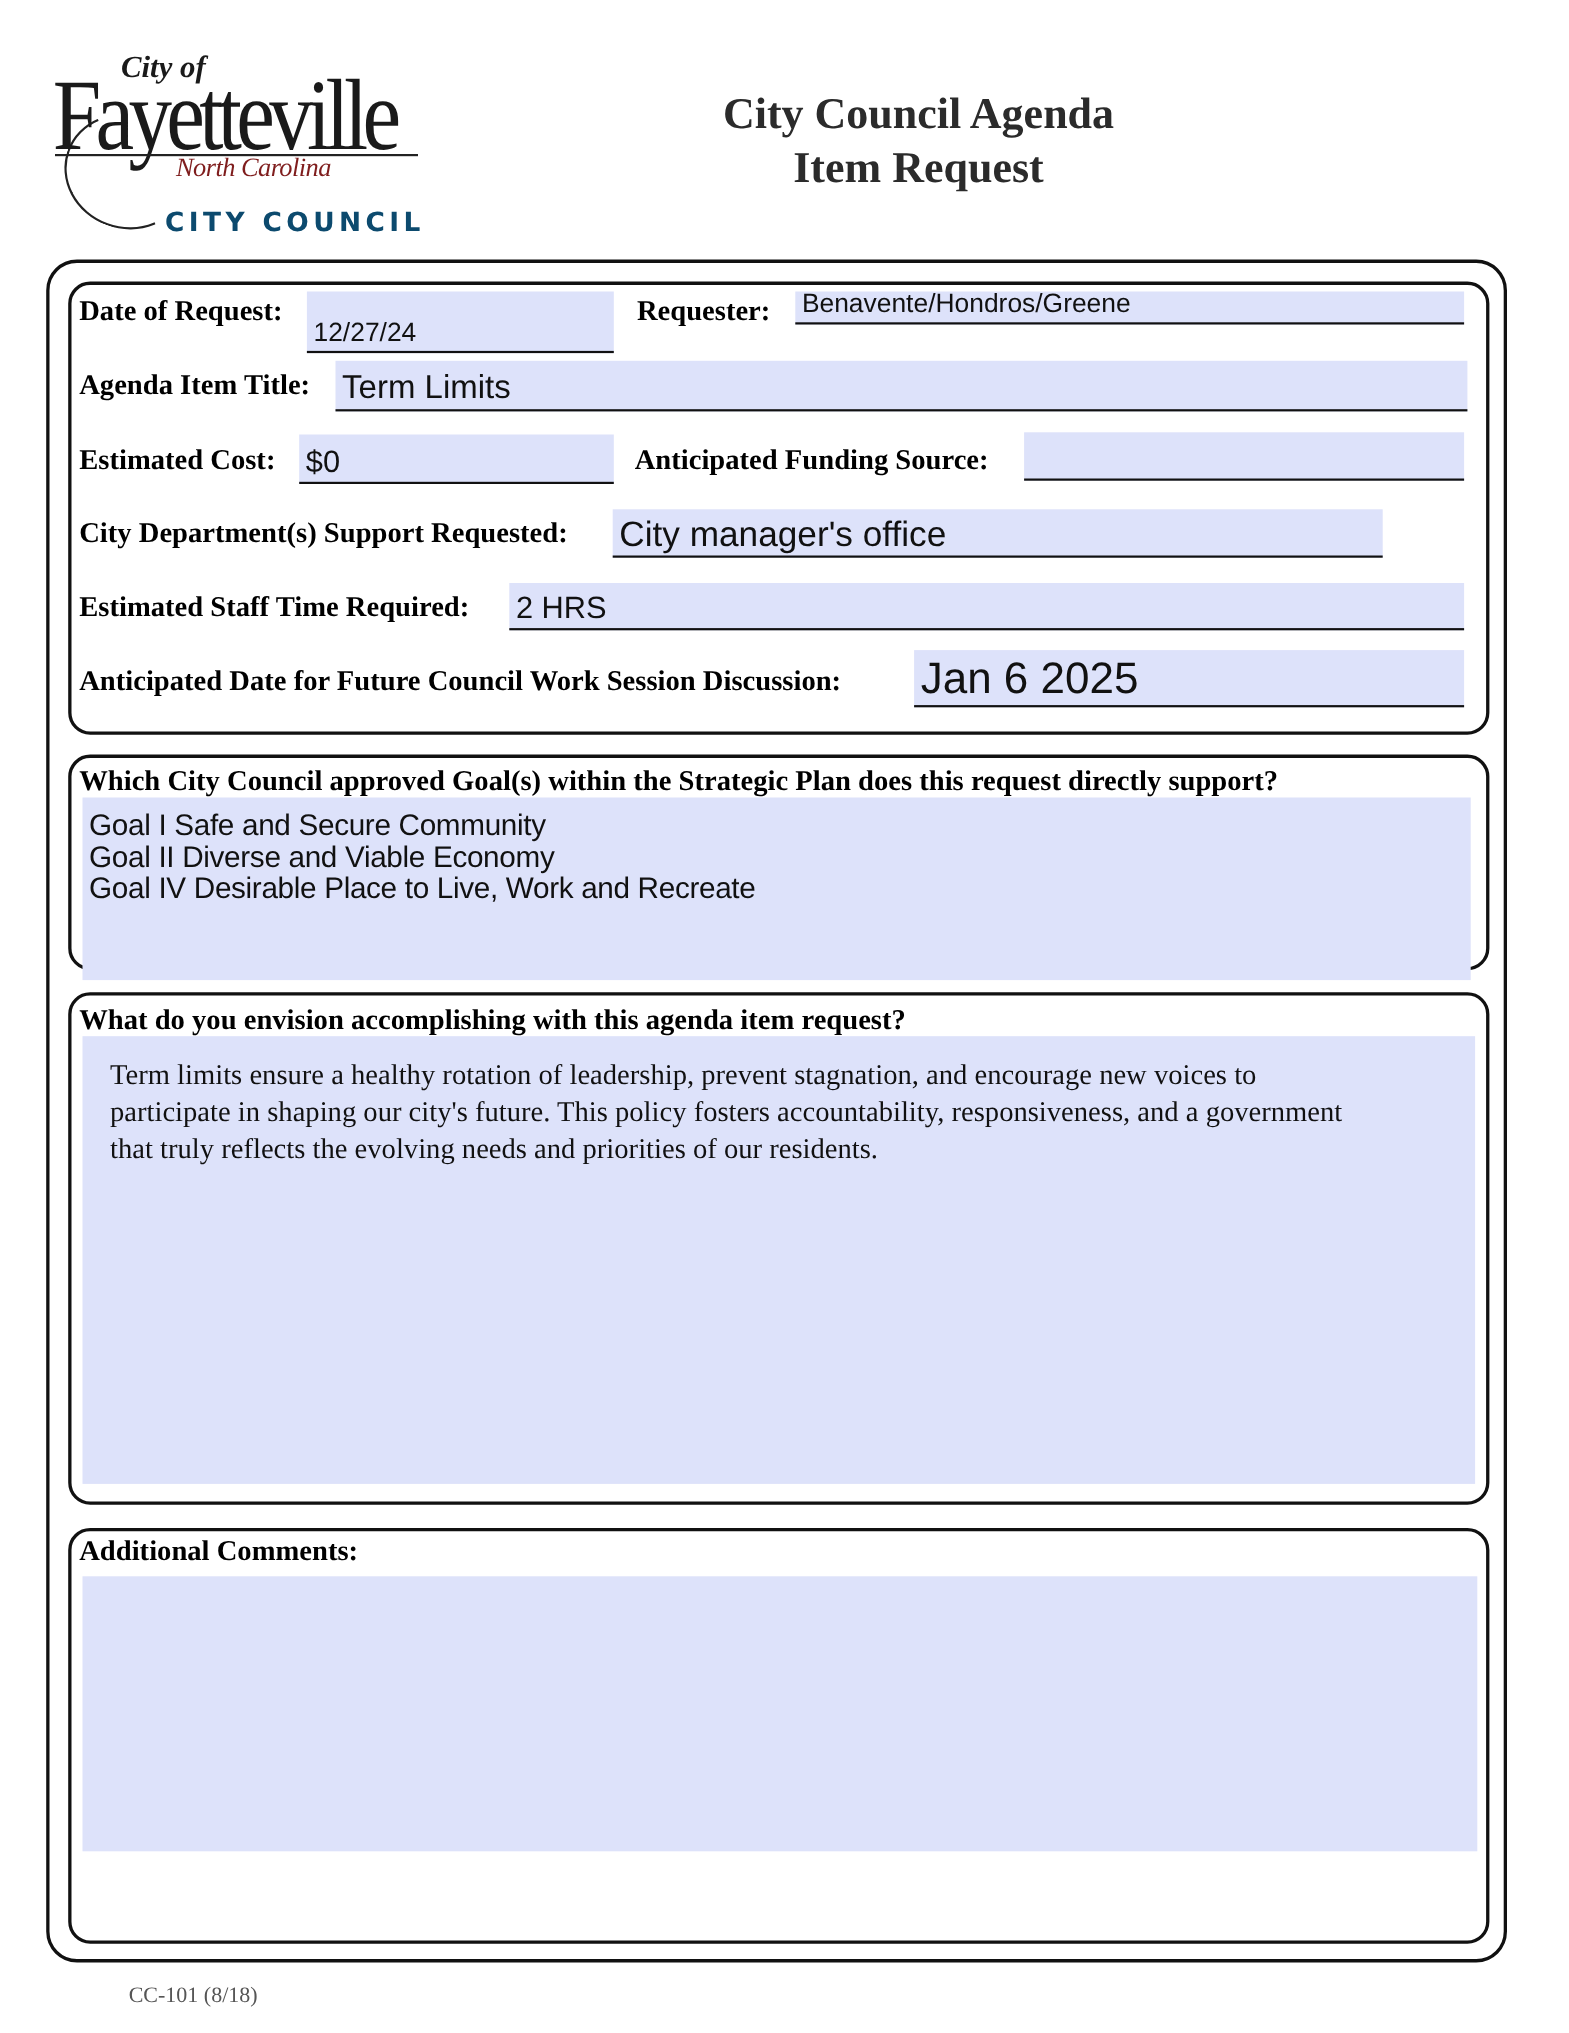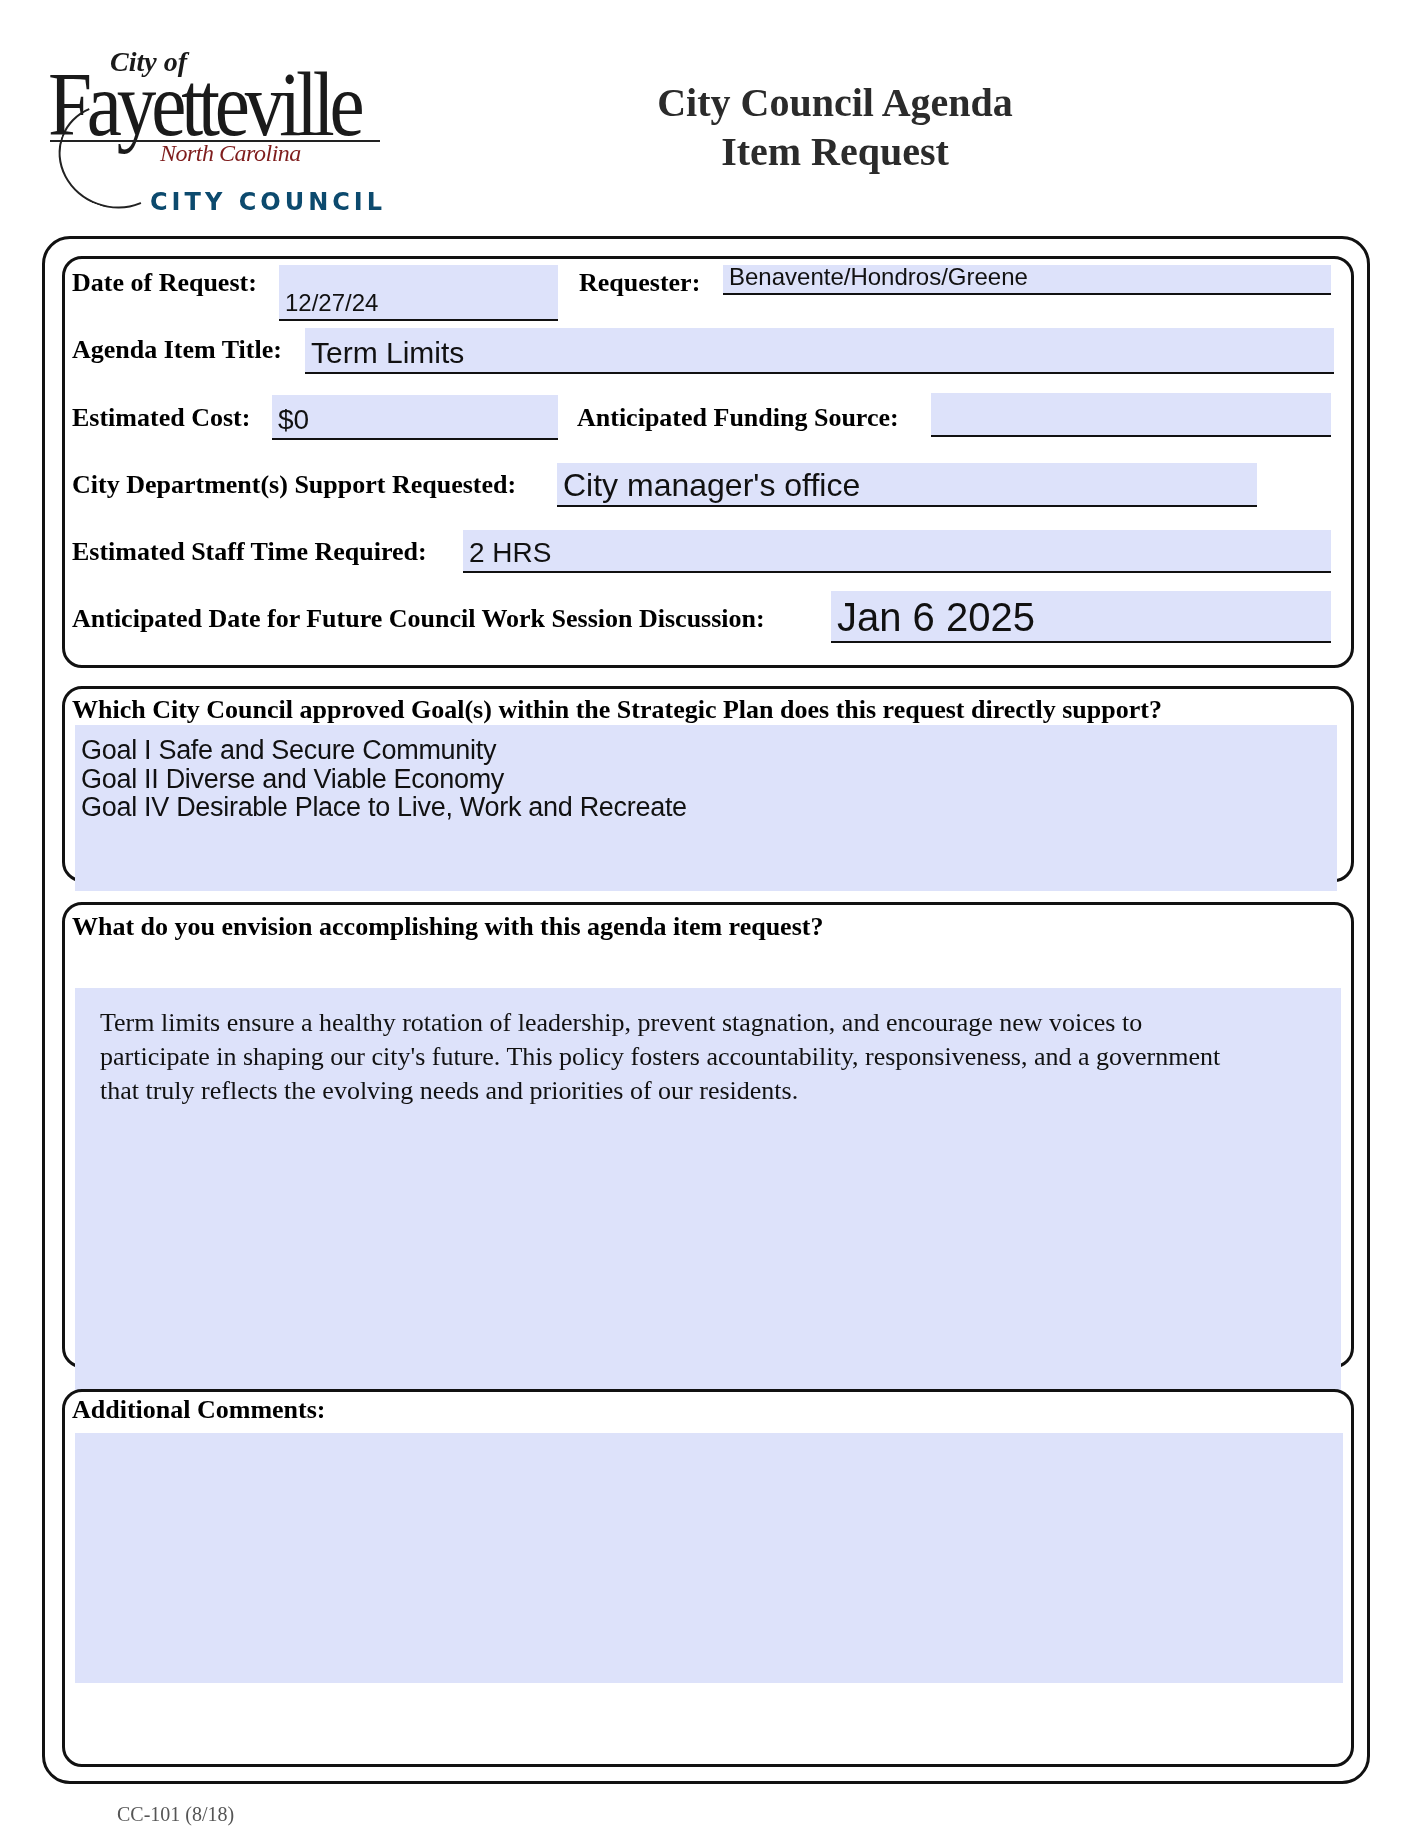--- a/index.html
+++ b/index.html
@@ -99,21 +99,21 @@
 <div class="section" id="sec2"></div>
 <div class="label" style="left:72px; top:697px;">Which City Council approved Goal(s) within the Strategic Plan does this request directly support?</div>
 <div class="area" style="left:75px; top:725px; width:1262px; height:166px; padding:11px 0 0 6px;">
   <div class="goal-line">Goal I Safe and Secure Community</div>
   <div class="goal-line">Goal II Diverse and Viable Economy</div>
   <div class="goal-line">Goal IV Desirable Place to Live, Work and Recreate</div>
 </div>
 
 <div class="section" id="sec3"></div>
 <div class="label" style="left:72px; top:914px;">What do you envision accomplishing with this agenda item request?</div>
-<div class="area" style="left:75px; top:942px; width:1266px; height:407px; padding:18px 0 0 25px;margin-top:46px;">
+<div class="area" style="left:75px; top:942px; width:1266px; height:407px; padding:18px 0 0 25px;">
   <div class="envision-text">Term limits ensure a healthy rotation of leadership, prevent stagnation, and encourage new voices to</div>
   <div class="envision-text">participate in shaping our city's future. This policy fosters accountability, responsiveness, and a government</div>
   <div class="envision-text">that truly reflects the evolving needs and priorities of our residents.</div>
 </div>
 
 <div class="section" id="sec4"></div>
 <div class="label" style="left:72px; top:1397px;">Additional Comments:</div>
 <div class="area" style="left:75px; top:1433px; width:1268px; height:250px;">
   <div class="envision-text" style="padding:10px 0 0 20px;"></div>
 </div>

